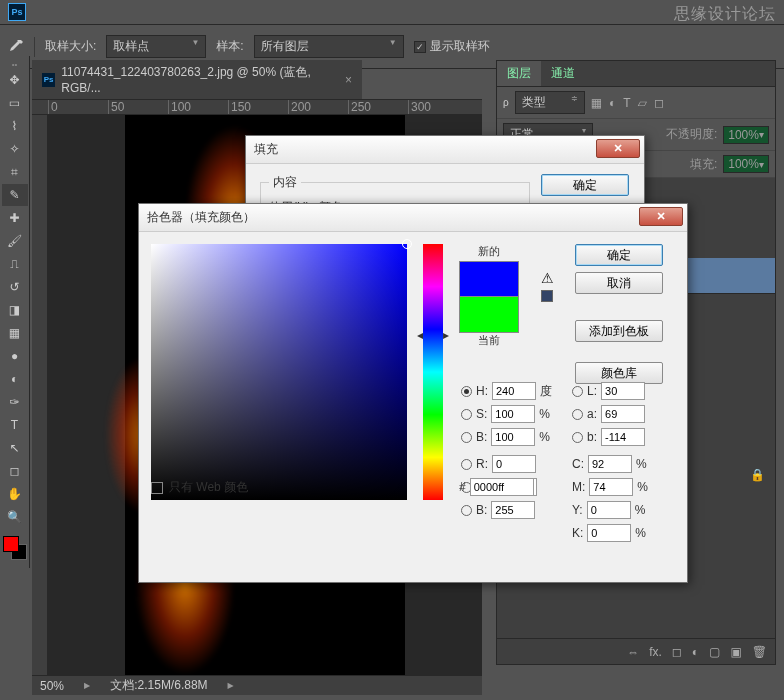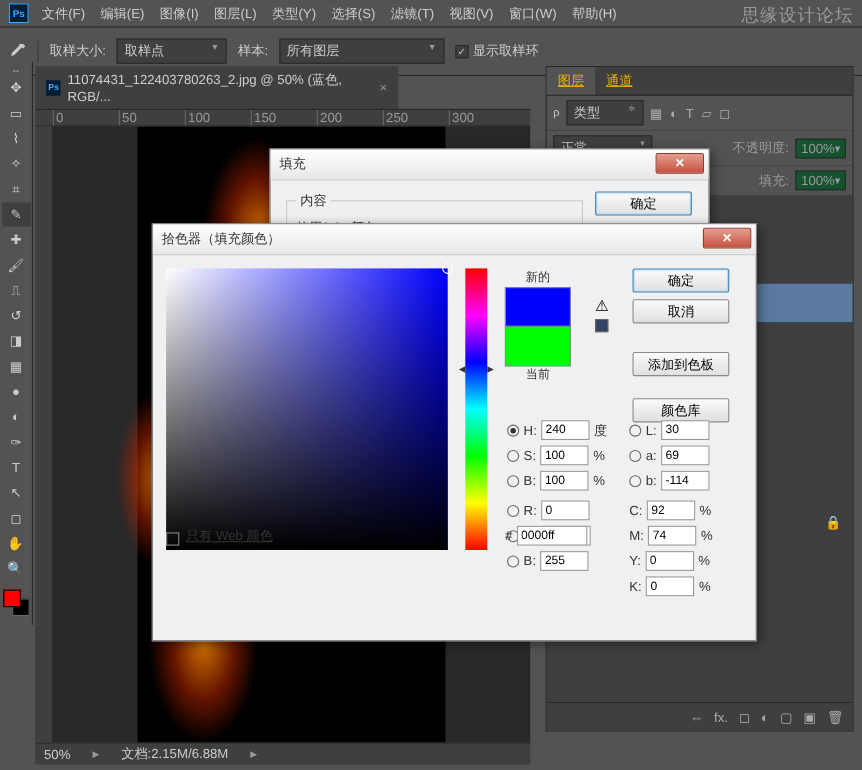--- a/index.html
+++ b/index.html
@@ -39,21 +39,21 @@
 .flame { position:absolute; width:100px; height:180px; background:radial-gradient(ellipse at center, rgba(255,140,0,0.8) 0%, rgba(200,40,0,0.5) 40%, transparent 70%); filter:blur(2px); }
 .f1 { top:10px; left:60px; }
 .f2 { top:240px; left:-20px; width:80px; height:160px; }
 .f3 { top:380px; left:10px; }
 .wm { position:absolute; top:380px; left:50%; transform:translateX(-50%); color:#fff; font-size:24px; font-family:Arial; white-space:nowrap; }
 .status { height:20px; background:#3f3f3f; border-top:1px solid #282828; color:#ccc; display:flex; align-items:center; gap:20px; padding:0 8px; font-size:11px; }
 .status .tri { font-size:8px; color:#999; }
 
 .layers { position:absolute; right:8px; top:60px; width:280px; background:#535353; border:1px solid #282828; }
 .pnl-tabs { display:flex; background:#3f3f3f; border-bottom:1px solid #282828; }
-.pnl-tabs span { padding:4px 10px; color:#eab308;text-decoration:underline; }
+.pnl-tabs span { padding:4px 10px; color:#86efac; }
 .pnl-tabs span.act { background:#535353; }
 .pnl-row { display:flex; align-items:center; padding:4px 6px; gap:6px; color:#ccc; border-bottom:1px solid #454545; }
 .pnl-row .dd { min-width:70px; font-size:11px; }
 .pnl-row .icons { display:flex; gap:7px; font-size:12px; color:#aaa; }
 .val-box { background:#14532d; border:1px solid #282828; padding:1px 4px; color:#999; font-size:10px; display:flex; align-items:center; }
 .layer-list { height:460px; background:#3f3f3f; position:relative; }
 .layer { height:36px; background:#5a7aa0; border-bottom:1px solid #282828; display:flex; align-items:center; padding:0 6px; gap:6px; position:absolute; top:80px; width:100%; }
 .layer .eye { width:14px; height:14px; color:#ccc; }
 .layer .thumb { width:28px; height:24px; background:#800; border:1px solid #999; }
 .pnl-foot { height:26px; background:#3f3f3f; border-top:1px solid #282828; display:flex; align-items:center; justify-content:flex-end; gap:10px; padding:0 8px; color:#aaa; }
@@ -83,42 +83,30 @@
 .prev-cur { width:60px; height:36px; background:#00ff00; border:1px solid #888; border-top:none; }
 .warn { position:absolute; left:402px; top:38px; font-size:14px; }
 .warn-sw { width:12px; height:12px; background:#334466; border:1px solid #666; position:absolute; left:402px; top:58px; }
 .btns-col { position:absolute; right:12px; top:12px; width:100px; display:flex; flex-direction:column; gap:6px; }
 .inputs { position:absolute; left:322px; top:150px; width:220px; }
 .in-row { display:flex; align-items:center; gap:4px; margin-bottom:5px; color:#333; }
 .in-row input[type=text] { width:44px; height:18px; border:1px solid #999; padding:0 3px; text-align:left; font-size:11px; }
 .in-row .rad { width:11px; height:11px; border:1px solid #666; border-radius:50%; position:relative; }
 .in-row .rad.on::after { content:''; position:absolute; inset:2px; background:#333; border-radius:50%; }
 .cols2 { display:flex; gap:20px; }
-.web-only { position:absolute; left:12px; bottom:16px; display:flex; align-items:flex-end; gap:6px; color:#333;text-decoration:underline; }
+.web-only { position:absolute; left:12px; bottom:16px; display:flex; align-items:center; gap:6px; color:#333; }
 .web-only .cb { width:12px; height:12px; border:1px solid #888; }
 .hex-row { position:absolute; left:320px; bottom:16px; display:flex; align-items:center; gap:4px; color:#333; }
 .hex-row input { width:64px; height:18px; border:1px solid #999; padding:0 3px; font-size:11px; }
 </style>
 </head>
 <body>
 
 <div class="top-bar">
   <div class="ps-logo">Ps</div>
-  <div class="menu">
-    <span>文件(F)</span>
-    <span>编辑(E)</span>
-    <span>图像(I)</span>
-    <span>图层(L)</span>
-    <span>类型(Y)</span>
-    <span>选择(S)</span>
-    <span>滤镜(T)</span>
-    <span>视图(V)</span>
-    <span>窗口(W)</span>
-    <span>帮助(H)</span>
-  </div>
   <div class="forum">思缘设计论坛</div>
 </div>
 
 <div class="opt-bar">
   <svg class="eyedrop-icon" viewBox="0 0 16 16">
       <path fill="currentColor" d="M13 1l2 2-2 2-1-1-7 7-3 1 1-3 7-7-1-1z"></path>
     </svg>
   <div class="divider"></div>
   <span class="lbl">取样大小:</span>
   <div class="dd">

